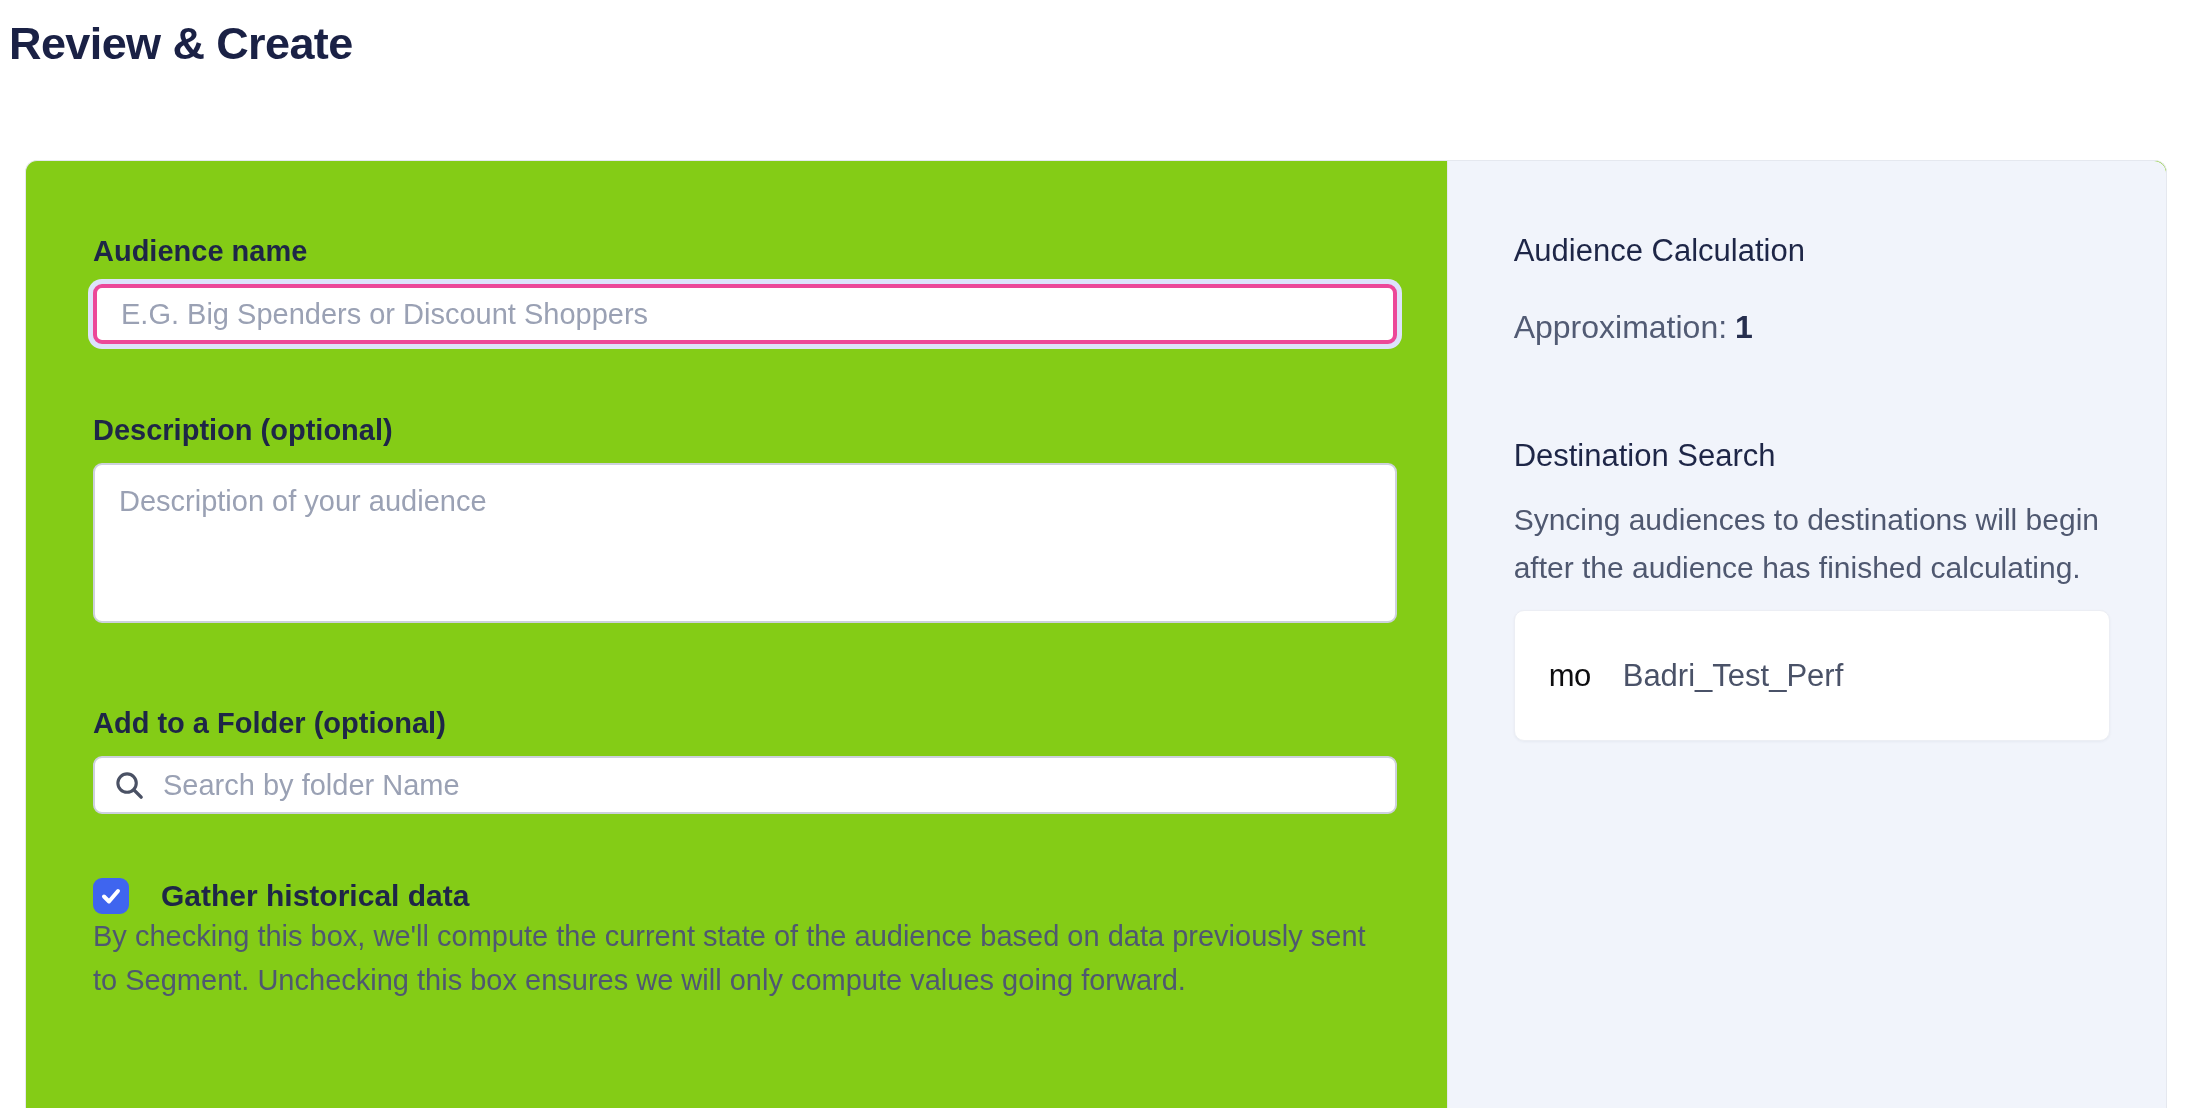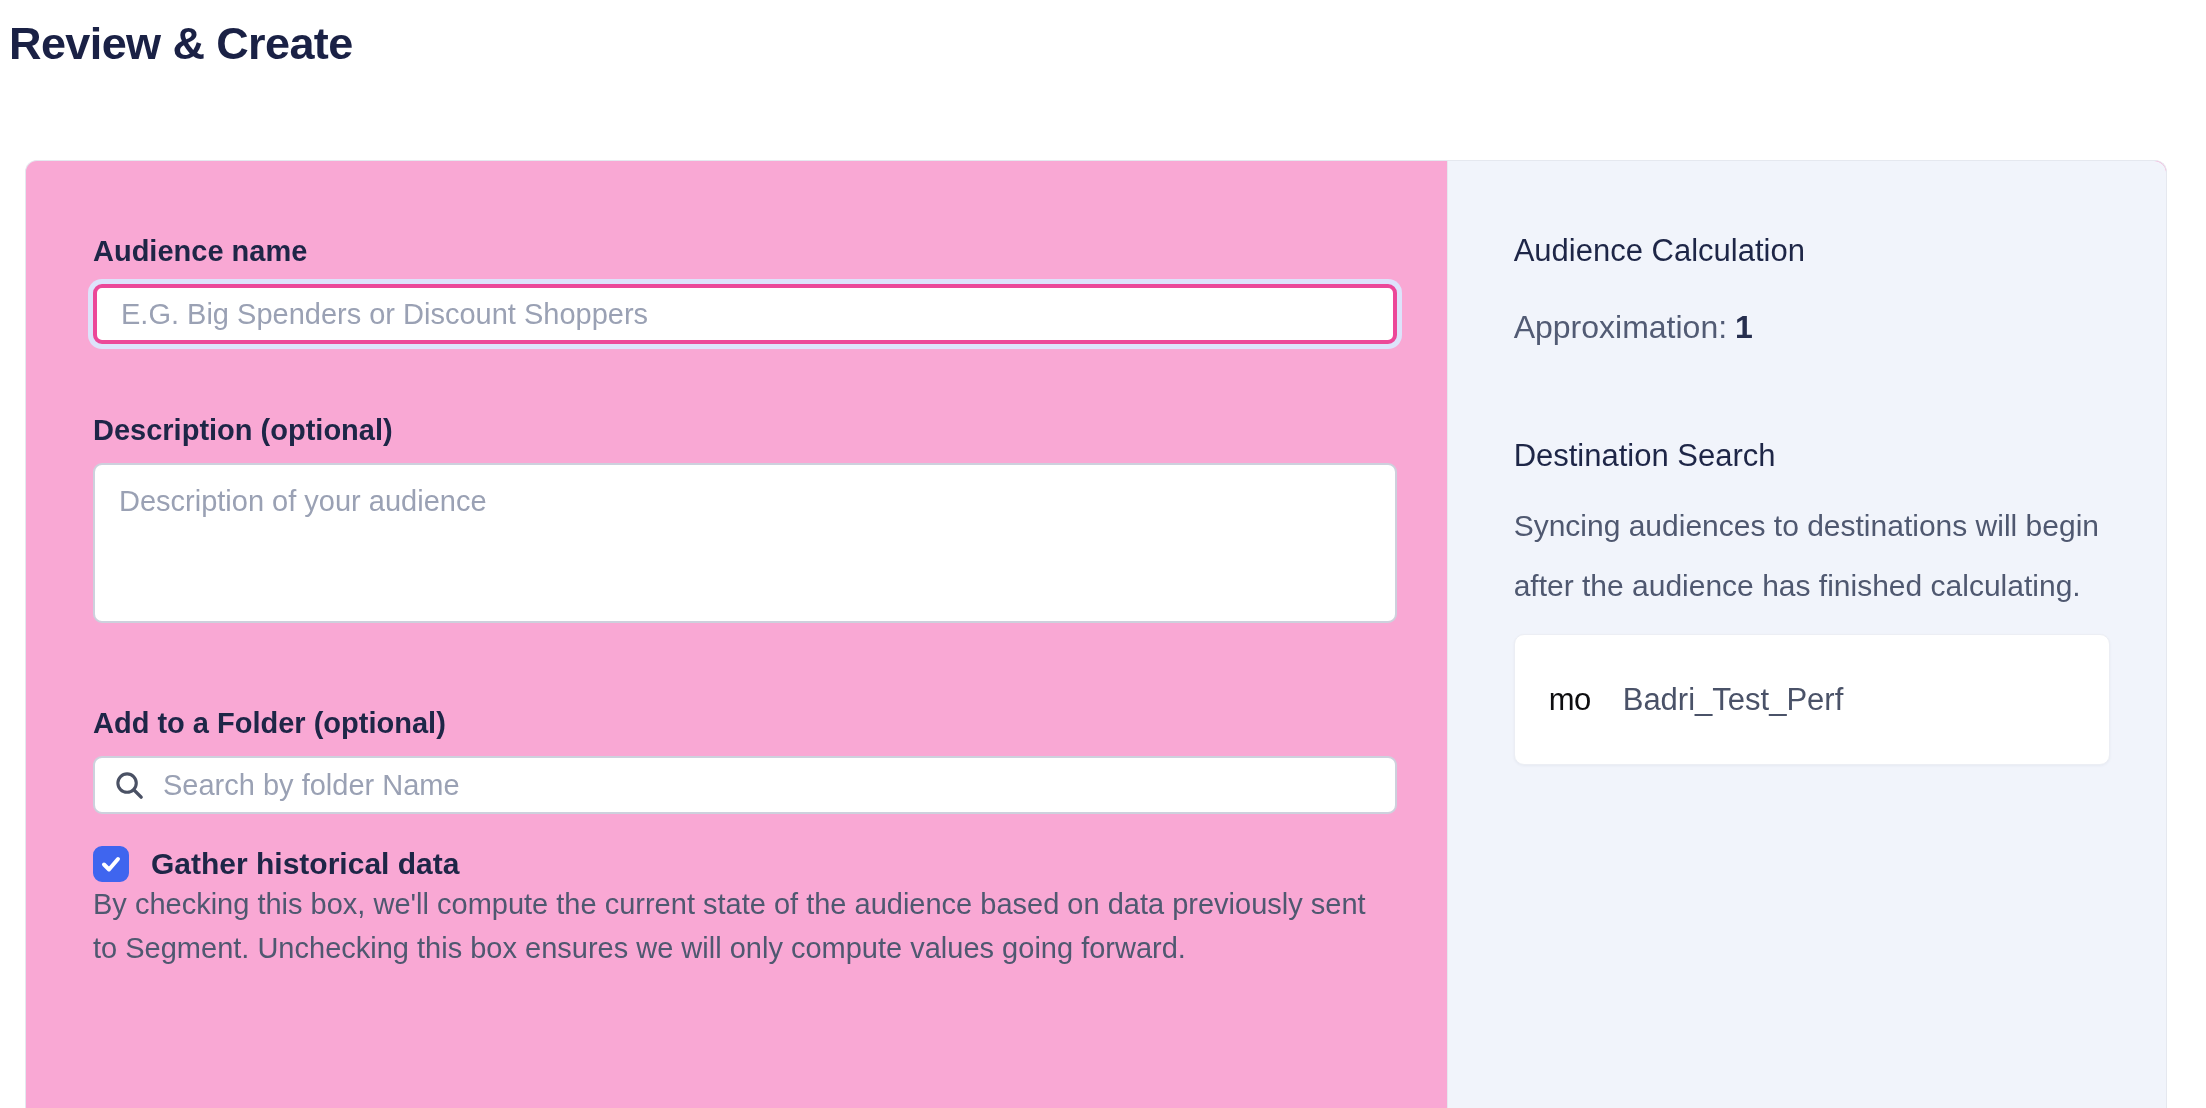--- a/index.html
+++ b/index.html
@@ -20,21 +20,21 @@
   }
   .container {
     position:absolute;
     left:25px; top:160px;
     width:2142px; height:948px;
     border:1px solid #e5e8ef;
     border-bottom:none;
     border-radius:12px 12px 0 0;
     display:flex;
     overflow:hidden;
-    background:#f9a8d4;
+    background:#84cc16;
   }
   .form-section {
     width:1422px;
     padding:74px 50px 0 67px;
   }
   .field-label {
     display:block;
     font-size:29px;
     font-weight:600;
     color:#1e2647;
@@ -66,24 +66,24 @@
   .group-folder { margin-top:84px; }
   .search-wrap { position:relative; }
   .search-wrap .text-input { height:58px; padding-left:68px; }
   .search-icon {
     position:absolute;
     left:21px; top:14px;
     width:31px; height:31px;
     pointer-events:none;
   }
   .checkbox-row {
-    margin-top:32px;
+    margin-top:64px;
     display:flex;
     align-items:center;
-    gap:22px;
+    gap:32px;
   }
   .checkbox {
     width:36px; height:36px;
     border-radius:9px;
     border:2px solid #3f65ef;
     background:#ffffff;
     flex:0 0 auto;
     display:flex; align-items:center; justify-content:center;
     cursor:pointer;
   }
@@ -120,21 +120,21 @@
   }
   .approximation .approx-value {
     font-weight:700;
     color:#262e4e;
     margin-left:8px;
   }
   .dest-heading { margin-top:92px; }
   .dest-desc {
     margin-top:22px;
     font-size:30px;
-    line-height:60px;
+    line-height:48px;
     color:#4f5870;
   }
   .dest-card {
     margin-top:18px;
     width:100%;
     height:131px;
     background:#ffffff;
     border:1px solid #eceef4;
     border-radius:10px;
     box-shadow:0 1px 3px rgba(23,43,77,0.05);

